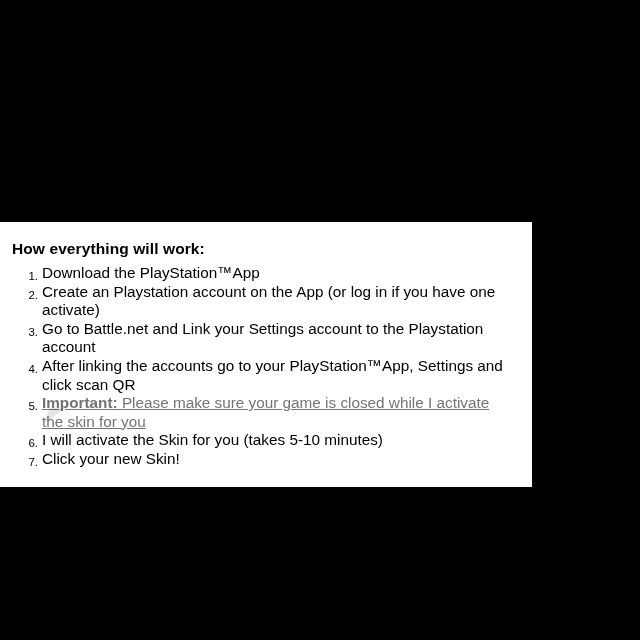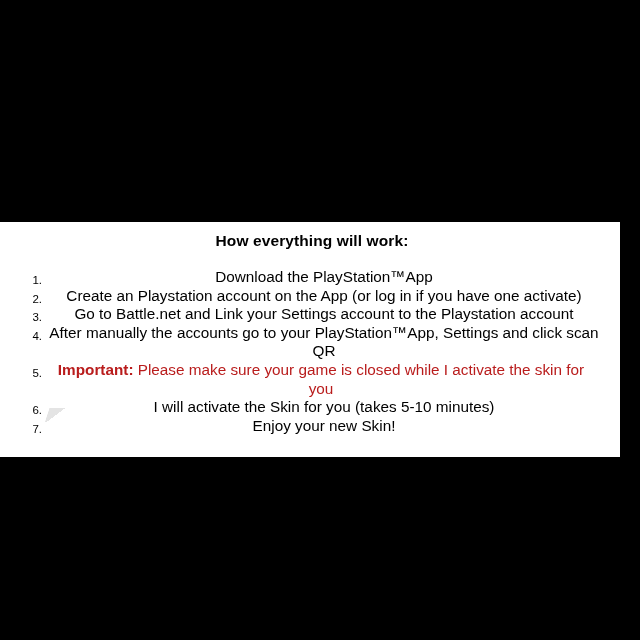--- a/index.html
+++ b/index.html
@@ -16,36 +16,35 @@
   .page {
     position: relative;
     width: 640px;
     height: 640px;
     background: #000000;
   }
   .panel {
     position: absolute;
     left: 0;
     top: 222px;
-    width: 620px;
+    width: 532px;
     background: #ffffff;
-    padding: 0;
+    padding: 8px;
     box-sizing: border-box;
-    text-align: center;
   }
   .panel-title {
     font-size: 15.5px;
     font-weight: bold;
     color: #000000;
     margin: 0;
     padding: 10px 0 6px 4px;
     letter-spacing: 0.1px;
   }
   ol.steps {
-    margin: 12px;
+    margin: 0;
     padding: 0 0 10px 0;
     list-style: none;
     counter-reset: stepcounter;
   }
   ol.steps > li {
     counter-increment: stepcounter;
     position: relative;
     padding: 0 6px 0 34px;
     font-size: 15.3px;
     line-height: 18.6px;
@@ -59,21 +58,22 @@
     font-size: 11.5px;
     color: #000000;
     width: 18px;
     text-align: right;
   }
   .substep {
     display: block;
     padding: 0 6px 0 0;
     font-size: 15.3px;
     line-height: 18.6px;
-    color: #b91c1c;
+    color: #737373;
+    text-decoration: underline;
   }
   .substep b {
     font-weight: bold;
   }
   .watermark {
     position: absolute;
     left: 47px;
     top: 408px;
     width: 26px;
     height: 14px;
@@ -97,30 +97,30 @@
       <li>
         <span>Download the PlayStation™App</span>
       </li>
       <li>
         <span>Create an Playstation account on the App (or log in if you have one activate)</span>
       </li>
       <li>
         <span>Go to Battle.net and Link your Settings account to the Playstation account</span>
       </li>
       <li>
-        <span>After manually the accounts go to your PlayStation™App, Settings and click scan QR</span>
+        <span>After linking the accounts go to your PlayStation™App, Settings and click scan QR</span>
       </li>
       <li>
         <span class="substep"><b>Important:</b><span> Please make sure your game is closed while I activate the skin for you</span></span>
       </li>
       <li>
         <span>I will activate the Skin for you (takes 5-10 minutes)</span>
       </li>
       <li>
-        <span>Enjoy your new Skin!</span>
+        <span>Click your new Skin!</span>
       </li>
     </ol>
 
   </div>
 
   <div class="watermark"></div>
 
 </div>
 
 </body></html>

